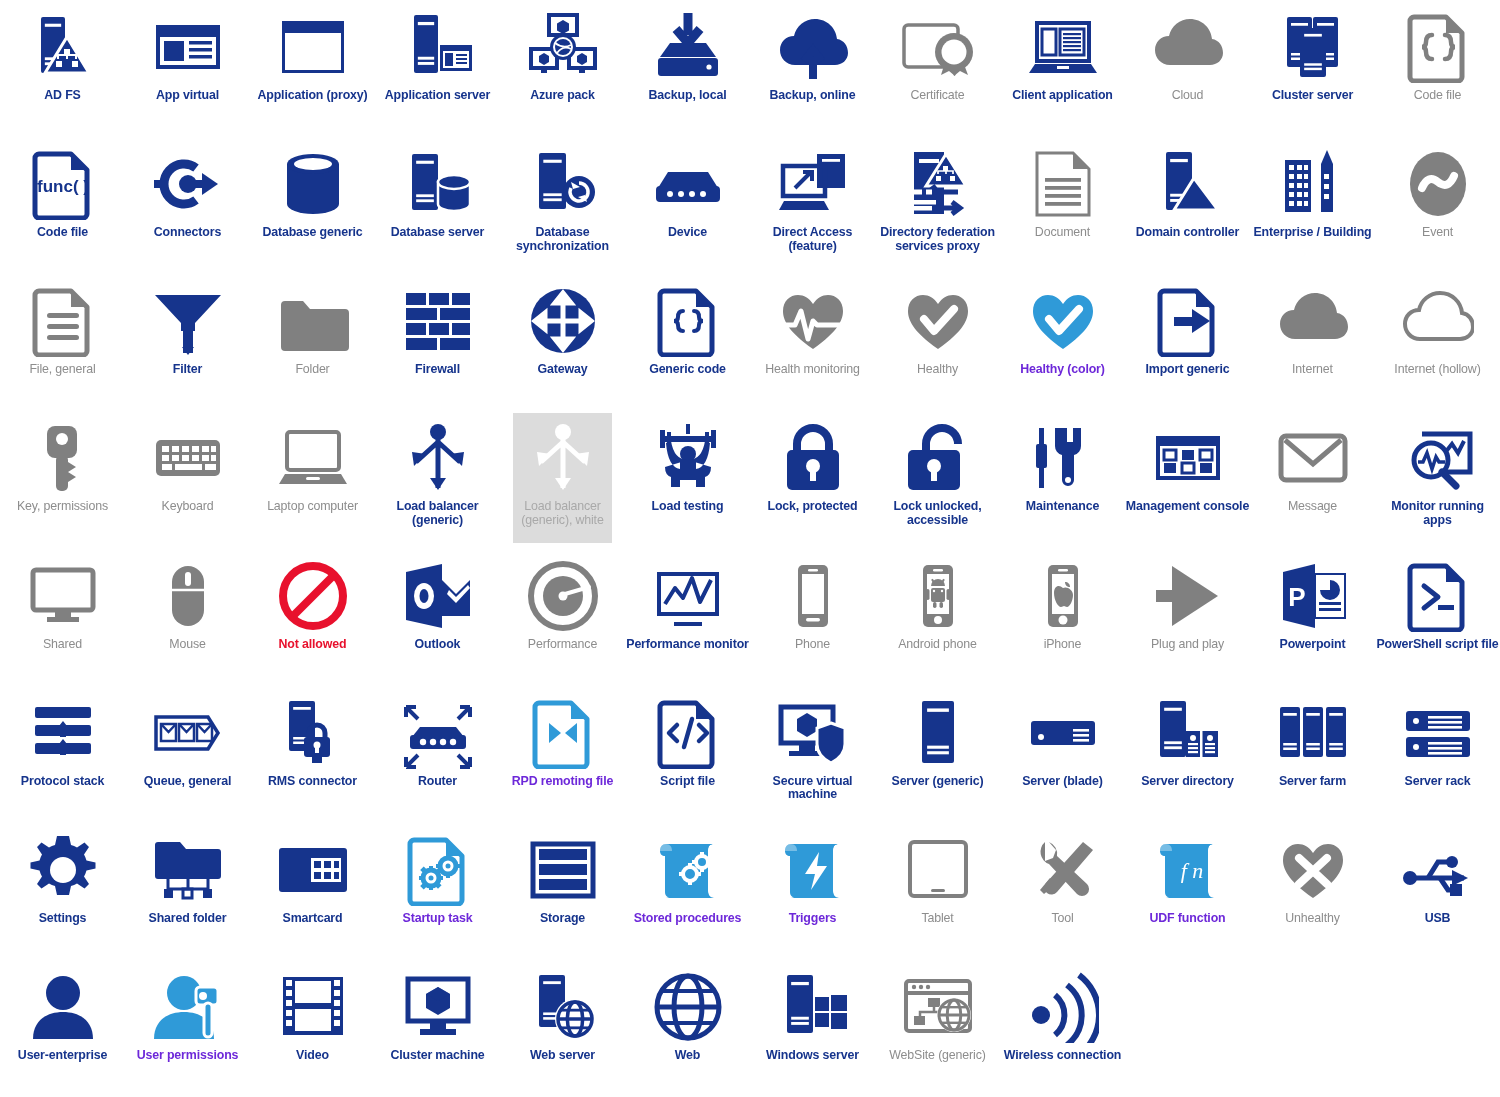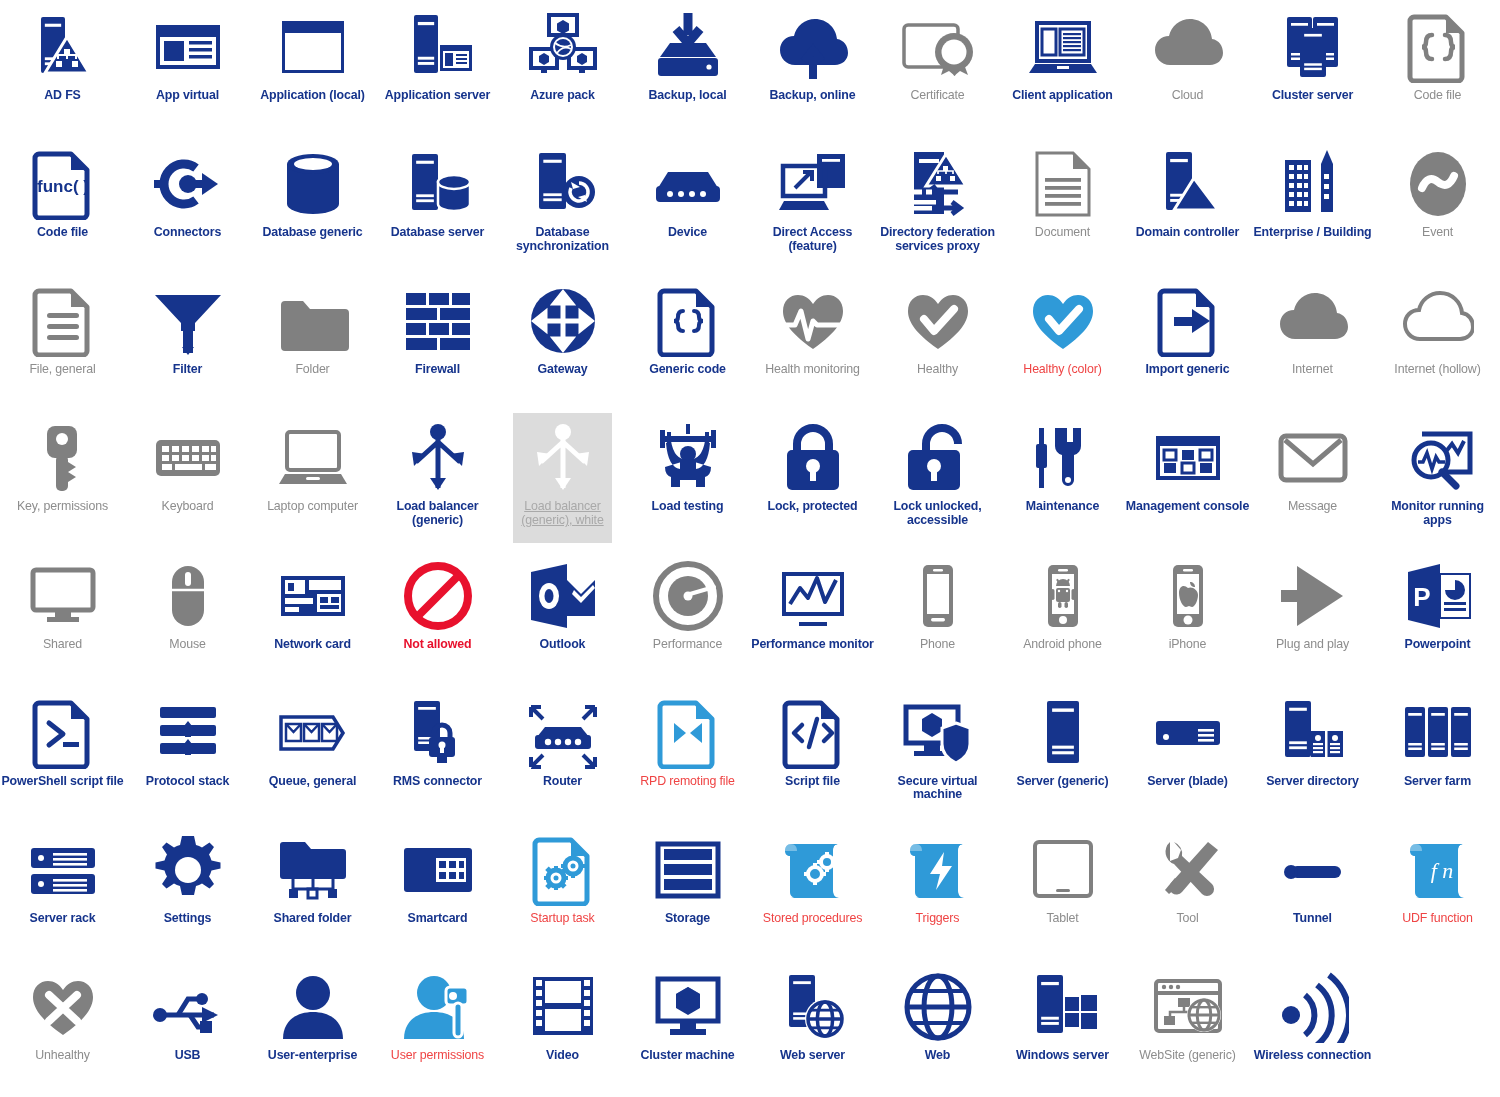--- a/index.html
+++ b/index.html
@@ -31,23 +31,23 @@
     margin-top:3px;
     font-size:12.4px;
     line-height:13.5px;
     text-align:center;
     letter-spacing:-0.15px;
     width:124px;
     word-wrap:break-word;
   }
   .c-blue  .lbl{color:#16348c;font-weight:bold;}
   .c-gray  .lbl{color:#8d8d8d;font-weight:normal;}
-  .c-lblue .lbl{color:#ef4444;font-weight:normal;}
+  .c-lblue .lbl{color:#6d28d9;font-weight:bold;}
   .c-red   .lbl{color:#e8112d;font-weight:bold;}
-  .c-white .lbl{color:#a9a9a9;font-weight:normal;text-decoration:underline;}
+  .c-white .lbl{color:#a9a9a9;font-weight:normal;}
   .cell.shaded{background:transparent;}
   .cell.shaded .shadebox{
     position:absolute;left:13px;top:2px;width:99px;height:130px;
     background:#dcdcdc;z-index:0;
   }
   .cell.shaded .art,.cell.shaded .lbl{position:relative;z-index:1;}
 </style>
 </head>
 <body>
 
@@ -81,21 +81,21 @@
       </div>
       <div class="lbl">App virtual</div>
     </div>
     <div class="cell c-blue">
       <div class="art">
         <svg width="72" height="72" viewBox="0 0 72 72">
           <rect x="5" y="10" width="62" height="52" fill="#16348c"></rect>
           <rect x="8" y="22" width="56" height="37" fill="#fff"></rect>
         </svg>
       </div>
-      <div class="lbl">Application (local)</div>
+      <div class="lbl">Application (proxy)</div>
     </div>
     <div class="cell c-blue">
       <div class="art">
         <svg width="72" height="72" viewBox="0 0 72 72">
           <rect x="12" y="4" width="24" height="58" rx="2" fill="#16348c"></rect>
           <rect x="15.84" y="10.96" width="16.32" height="3.19" fill="#fff"></rect>
           <rect x="15.84" y="45.76" width="16.32" height="2.9000000000000004" fill="#fff"></rect>
           <rect x="15.84" y="50.980000000000004" width="16.32" height="2.9000000000000004" fill="#fff"></rect>
           <rect x="38" y="34" width="32" height="26" fill="#16348c"></rect>
           <rect x="41" y="40" width="26" height="17" fill="#fff"></rect>
@@ -672,37 +672,20 @@
     </div>
     <div class="cell c-gray">
       <div class="art">
         <svg width="72" height="72" viewBox="0 0 72 72">
           <rect x="20" y="6" width="32" height="60" rx="16" fill="#808080"></rect>
           <rect x="33" y="12" width="6" height="14" rx="3" fill="#fff"></rect>
           <path d="M20 30 h32" stroke="#fff" stroke-width="2.5"></path>
         </svg>
       </div>
       <div class="lbl">Mouse</div>
-    </div>
-    <div class="cell c-blue">
-      <div class="art">
-        <svg width="72" height="72" viewBox="0 0 72 72">
-          <rect x="4" y="16" width="64" height="40" fill="#16348c"></rect>
-          <rect x="8" y="20" width="20" height="14" fill="#fff"></rect>
-          <rect x="11" y="23" width="6" height="8" fill="#16348c"></rect>
-          <rect x="32" y="20" width="32" height="10" fill="#fff"></rect>
-          <rect x="8" y="38" width="28" height="6" fill="#fff"></rect>
-          <rect x="8" y="47" width="14" height="5" fill="#fff"></rect>
-          <rect x="40" y="34" width="24" height="18" fill="#fff"></rect>
-          <rect x="43" y="37" width="8" height="6" fill="#16348c"></rect>
-          <rect x="54" y="37" width="8" height="6" fill="#16348c"></rect>
-          <rect x="43" y="45" width="19" height="4" fill="#16348c"></rect>
-        </svg>
-      </div>
-      <div class="lbl">Network card</div>
     </div>
     <div class="cell c-red">
       <div class="art">
         <svg width="72" height="72" viewBox="0 0 72 72">
           <circle cx="36" cy="36" r="30" fill="none" stroke="#e8112d" stroke-width="8"></circle>
           <path d="M16 56 L56 16" stroke="#e8112d" stroke-width="8"></path>
         </svg>
       </div>
       <div class="lbl">Not allowed</div>
     </div>
@@ -1121,30 +1104,20 @@
     <div class="cell c-gray">
       <div class="art">
         <svg width="72" height="72" viewBox="0 0 72 72">
           <path d="M18 8 a13 13 0 0 0 4 22 l28 30 a7 7 0 0 0 10 -10 l-30 -28 a13 13 0 0 0 -8 -14 l7 8 l-3 8 l-8 3 z" fill="#808080"></path>
           <path d="M56 8 l10 8 l-36 42 a7 7 0 0 1 -11 -9 z" fill="#808080"></path>
           <path d="M13 56 l10 -12 l6 6 l-12 10 z" fill="#808080"></path>
         </svg>
       </div>
       <div class="lbl">Tool</div>
     </div>
-    <div class="cell c-blue">
-      <div class="art">
-        <svg width="72" height="72" viewBox="0 0 72 72">
-          <rect x="14" y="32" width="50" height="12" rx="6" fill="#16348c"></rect>
-          <ellipse cx="14" cy="38" rx="7" ry="7" fill="#16348c"></ellipse>
-          <ellipse cx="14" cy="38" rx="4" ry="5" fill="#16348c"></ellipse>
-        </svg>
-      </div>
-      <div class="lbl">Tunnel</div>
-    </div>
     <div class="cell c-lblue">
       <div class="art">
         <svg width="72" height="72" viewBox="0 0 72 72">
           <path d="M14 10 C10 10 8 13 8 17 C8 20 10 22 13 22 L13 58 C13 62 16 64 20 64 L62 64 C58 64 56 61 56 57 L56 16 C56 12 58 10 62 10 Z" fill="#2f9ad8"></path>
           <path d="M14 10 C18 10 20 13 20 17 L20 58 C20 61 18 64 14 64 L62 64 C58 64 56 61 56 57 L56 16 C56 12 58 10 62 10 Z" fill="#2f9ad8"></path>
           <path d="M8 17 C8 13 10 10 14 10 C18 10 20 13 20 17 L14 17 Z" fill="#fff" opacity="0.35"></path>
           <text x="40" y="44" font-family="Liberation Serif, serif" font-size="22" font-style="italic" fill="#fff" text-anchor="middle">f n</text>
         </svg>
       </div>
       <div class="lbl">UDF function</div>

